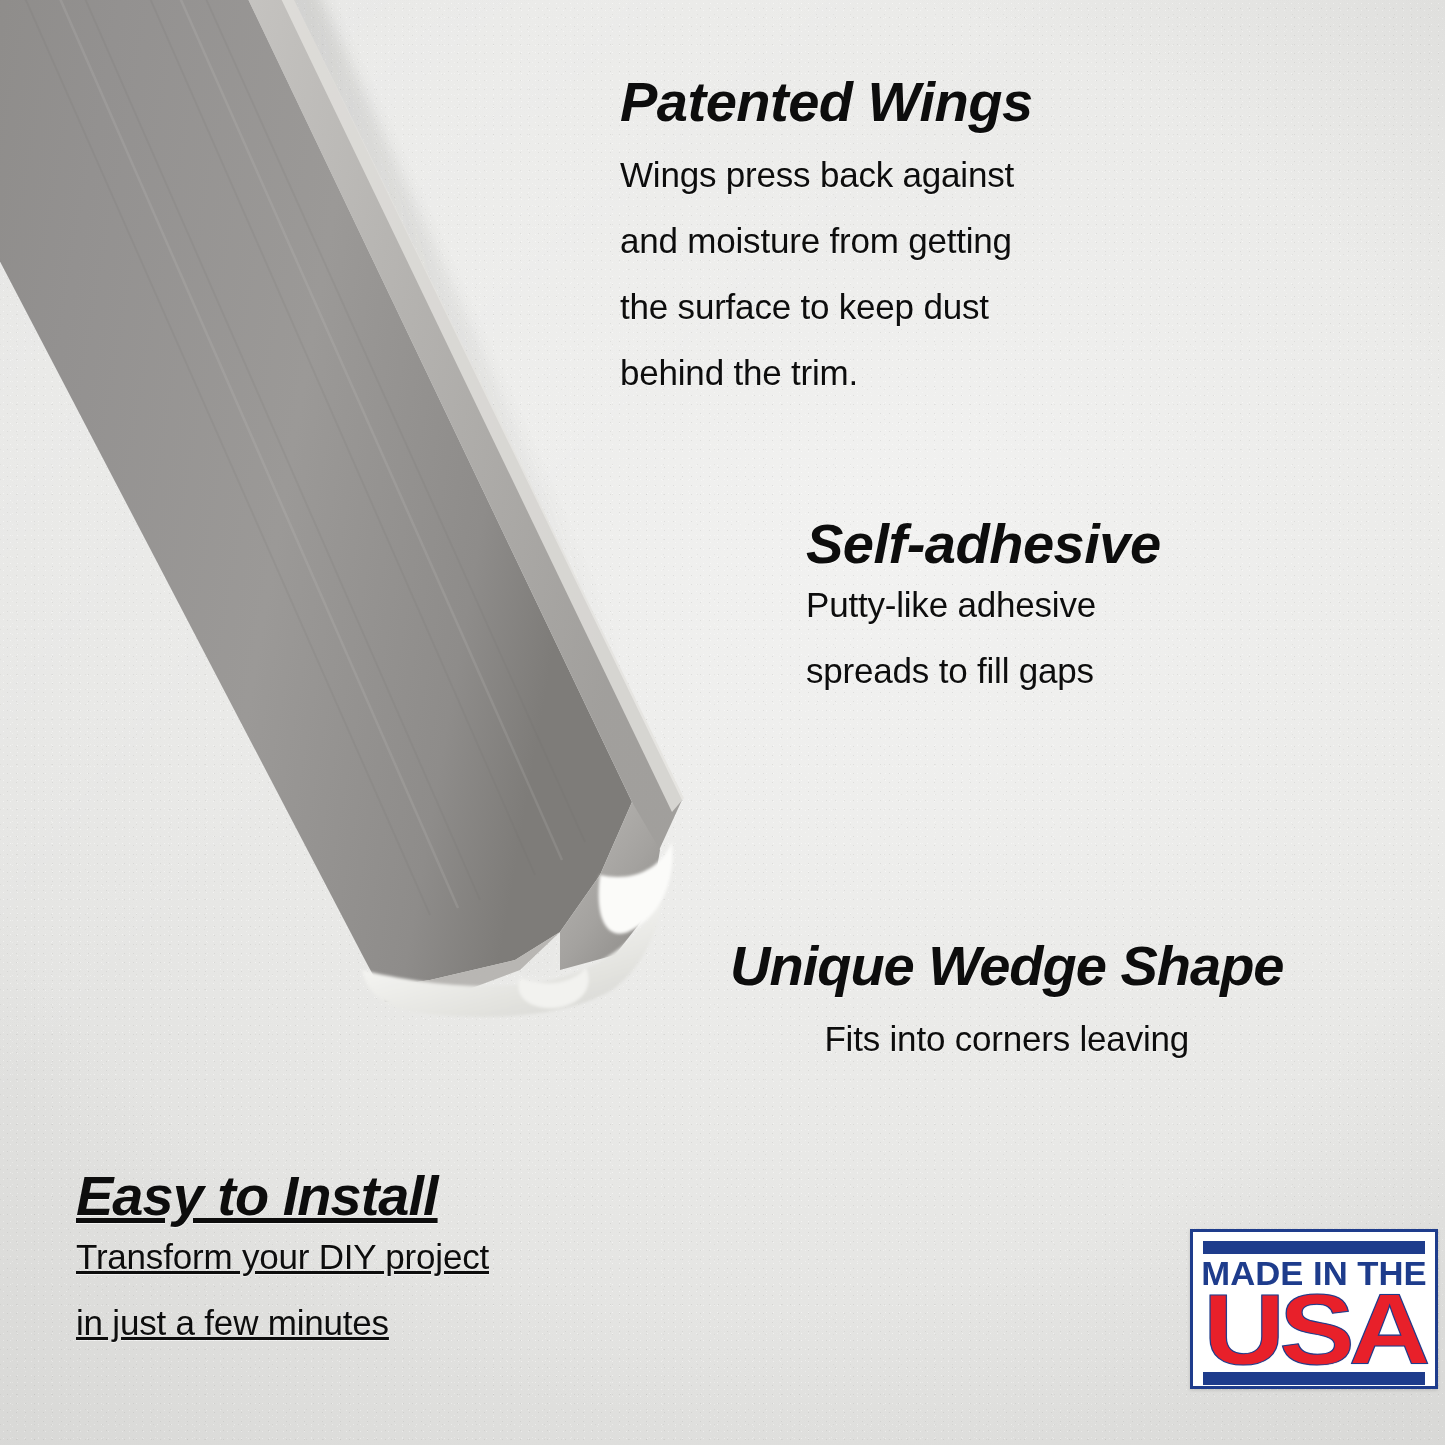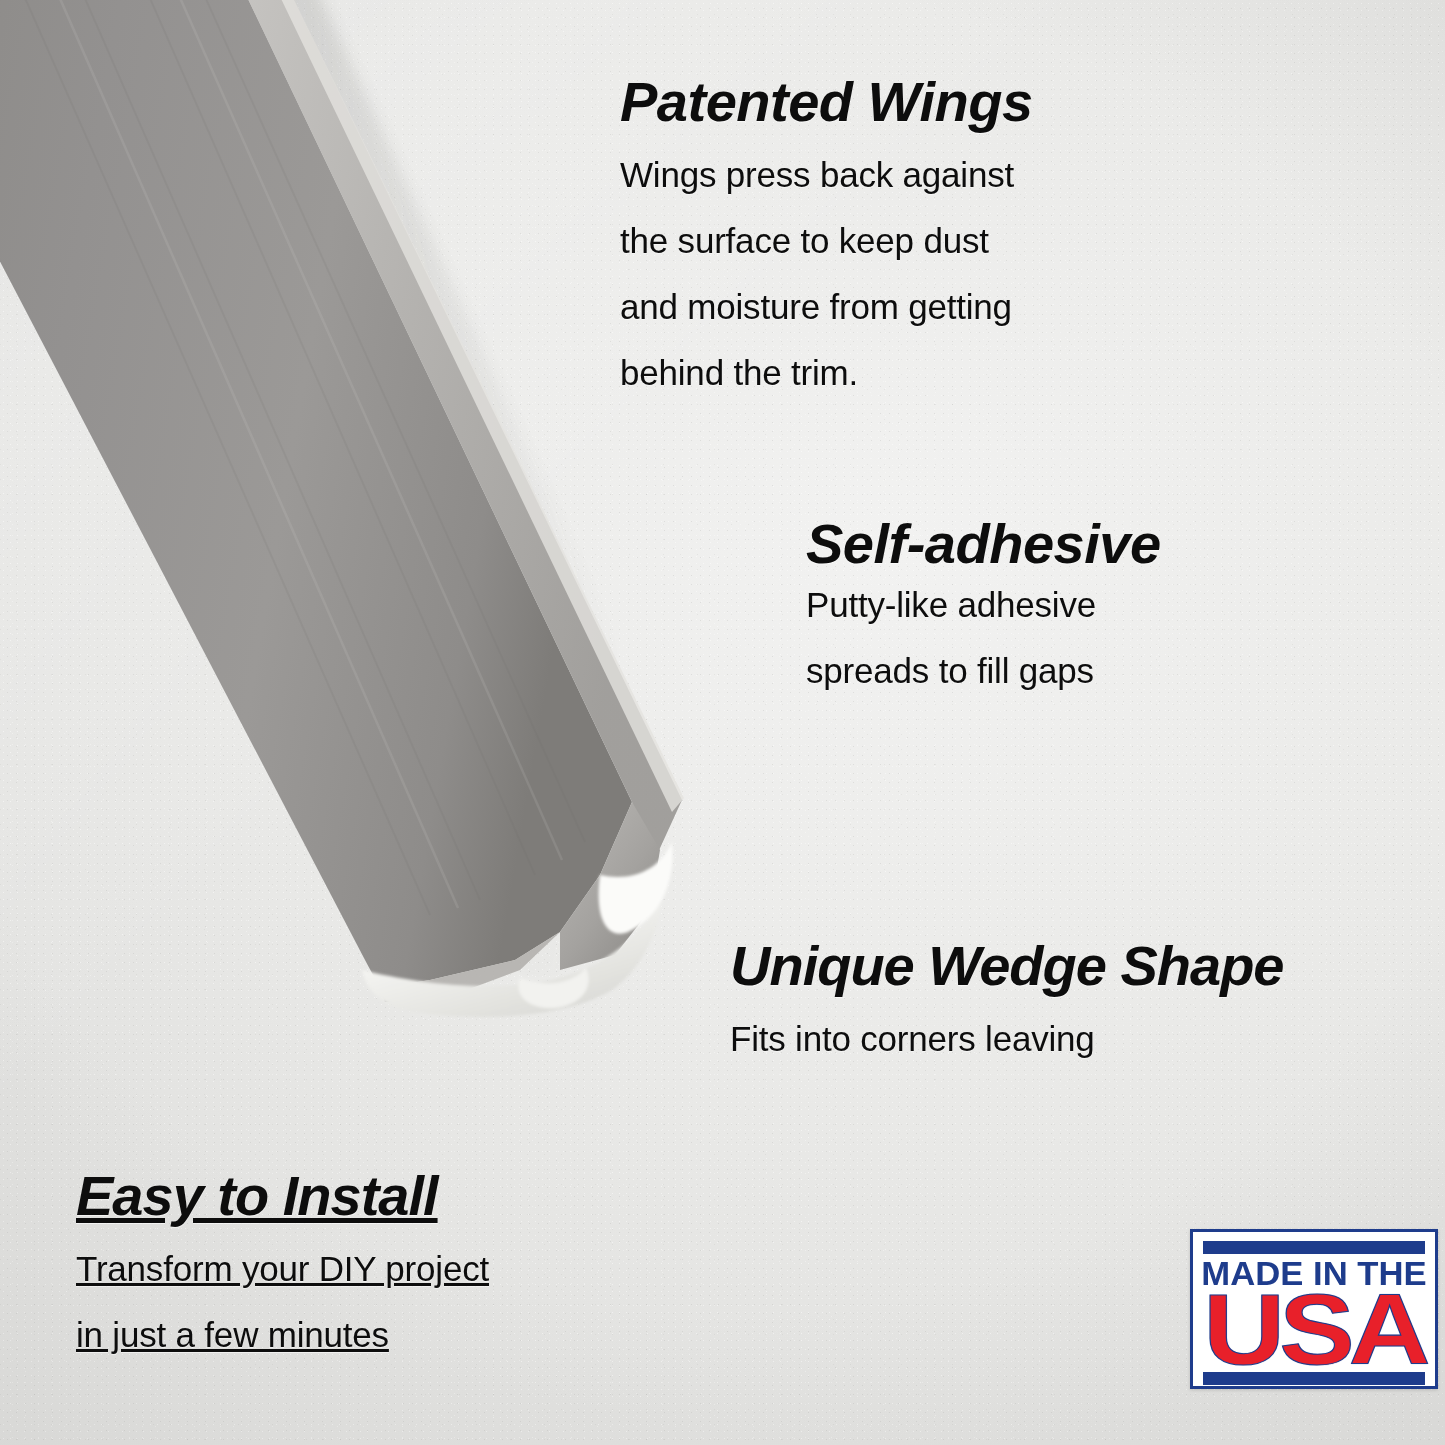--- a/index.html
+++ b/index.html
@@ -78,24 +78,24 @@
   .feat-body div { white-space: nowrap; }
 
   
   #block-wings      { left: 620px; top:  74px;  text-align: left;   }
   #block-wings .feat-body { margin-top: 12px; }
 
   #block-adhesive   { left: 806px; top: 516px;  text-align: left; width: 560px; }
   #block-adhesive .feat-body { }
 
   #block-wedge      { left: 730px; top: 938px;  text-align: left;   }
-  #block-wedge .feat-body { margin-top: 12px; }
+  #block-wedge .feat-body { margin-top: 12px; text-align: center; }
 
   #block-install    { left:  76px; top: 1168px; text-align: left; text-decoration: underline;   }
-  #block-install .feat-body { margin-top: 12px; }
+  #block-install .feat-body { }
 
   
   #block-wedge .feat-title,
   #block-install .feat-title { letter-spacing: -1px; }
 
   
   .usa-badge {
     position: absolute;
     left: 1190px;
     top: 1229px;
@@ -253,22 +253,22 @@
       </g>
 
       <path d="M 300,-40 L 724,828 L 712,842 L 288,-40 Z" fill="#e4e2df" opacity=".8"></path>
     </svg>
   </div>
 
   <div class="txt-block" id="block-wings">
     <div class="feat-title">Patented Wings</div>
     <div class="feat-body">
       <div>Wings press back against</div>
+      <div>and moisture from getting</div>
       <div>the surface to keep dust</div>
-      <div>and moisture from getting</div>
       <div>behind the trim.</div>
     </div>
   </div>
 
   <div class="txt-block" id="block-adhesive">
     <div class="feat-title">Self-adhesive</div>
     <div class="feat-body">
       <div>Putty-like adhesive</div>
       <div>spreads to fill gaps</div>
     </div>

